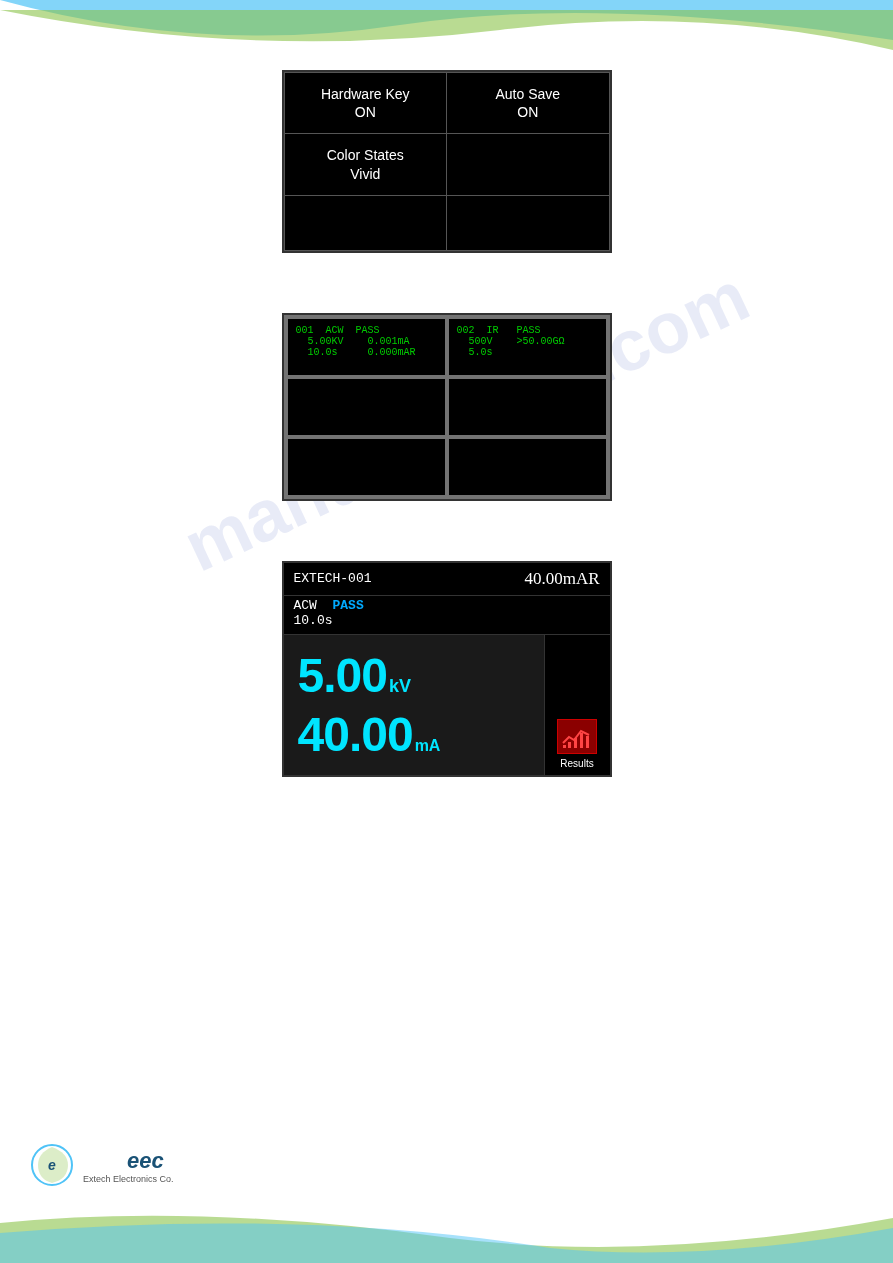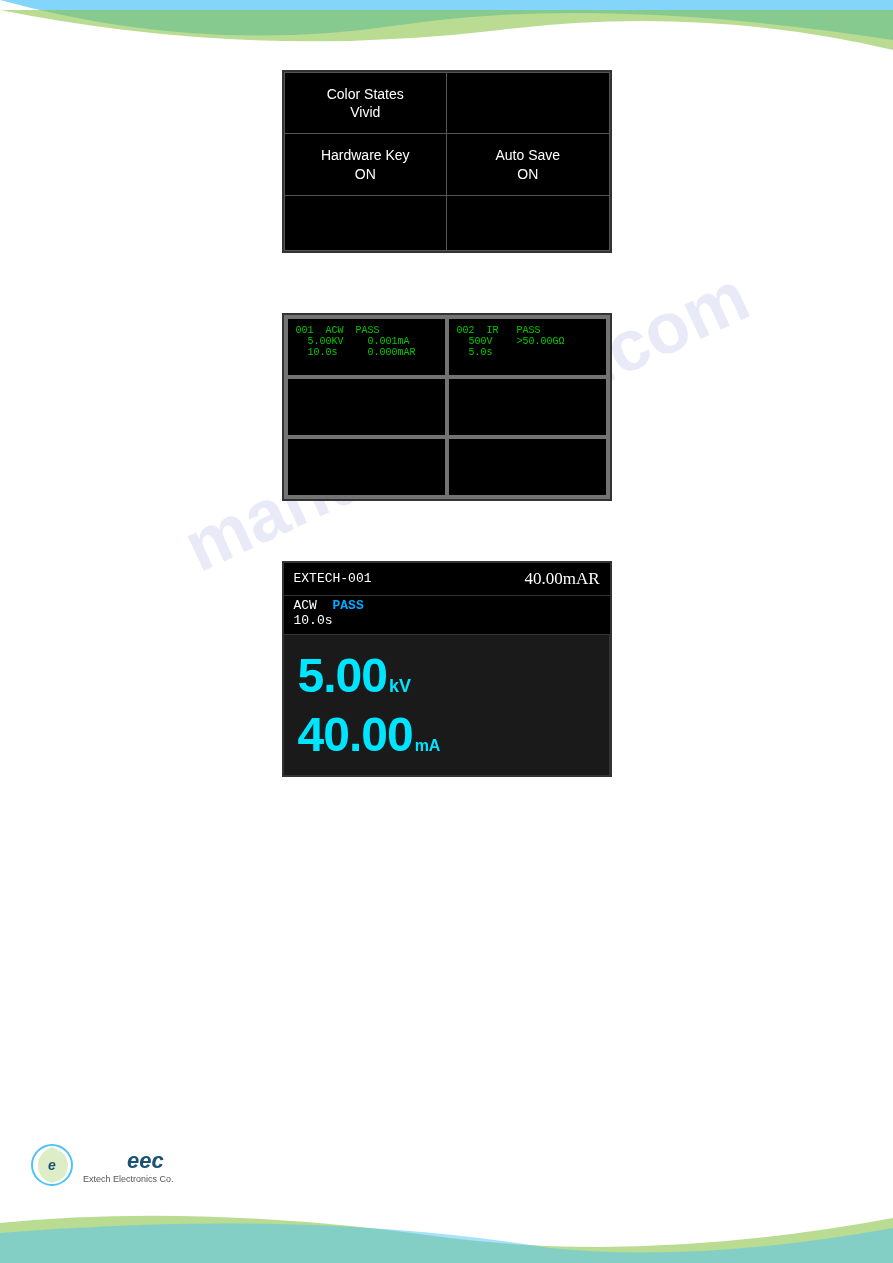--- a/index.html
+++ b/index.html
@@ -296,26 +296,26 @@
 </svg>
 
 <div class="watermark">manuarchive.com</div>
 
 <div class="main-content">
 
   <div class="screen-box">
     <table class="screen-table">
       <tbody>
           <tr>
+        <td>Hardware Key<br>ON</td>
+        <td>Auto Save<br>ON</td>
+      </tr>
+      <tr>
         <td>Color States<br>Vivid</td>
         <td></td>
-      </tr>
-      <tr>
-        <td>Hardware Key<br>ON</td>
-        <td>Auto Save<br>ON</td>
       </tr>
       <tr>
         <td></td>
         <td></td>
       </tr>
     </tbody>
       </table>
   </div>
 
   <div class="screen-box-2">
@@ -357,20 +357,34 @@
       <div class="screen3-main">
         <div class="voltage-row">
           <span class="voltage-value">5.00</span>
           <span class="voltage-unit">kV</span>
         </div>
         <div class="current-row">
           <span class="current-value">40.00</span>
           <span class="current-unit">mA</span>
         </div>
       </div>
+      <div class="screen3-side">
+        <div class="results-icon">
+          <svg width="32" height="26" viewBox="0 0 32 26" xmlns="http://www.w3.org/2000/svg">
+            <rect width="32" height="26" fill="#8B0000"></rect>
+            <polyline points="2,20 8,14 13,17 20,8 28,12" fill="none" stroke="#ff4444" stroke-width="2"></polyline>
+            <rect x="2" y="22" width="3" height="3" fill="#ff4444"></rect>
+            <rect x="7" y="19" width="3" height="6" fill="#ff4444"></rect>
+            <rect x="13" y="15" width="3" height="10" fill="#ff4444"></rect>
+            <rect x="19" y="10" width="3" height="15" fill="#ff4444"></rect>
+            <rect x="25" y="13" width="3" height="12" fill="#ff4444"></rect>
+          </svg>
+        </div>
+        <div class="results-label">Results</div>
+      </div>
     </div>
   </div>
 
 </div>
 
 <div class="logo-section">
   <svg class="logo-circle" viewBox="0 0 45 45" xmlns="http://www.w3.org/2000/svg">
     <circle cx="22" cy="22" r="20" fill="none" stroke="#4fc3f7" stroke-width="2"></circle>
     <path d="M22,4 Q38,10 38,22 Q38,36 22,40 Q8,36 8,22 Q8,10 22,4 Z" fill="#8bc34a" opacity="0.3"></path>
     <text x="22" y="27" text-anchor="middle" font-size="14" font-weight="bold" fill="#1a5276" font-style="italic">e</text>

